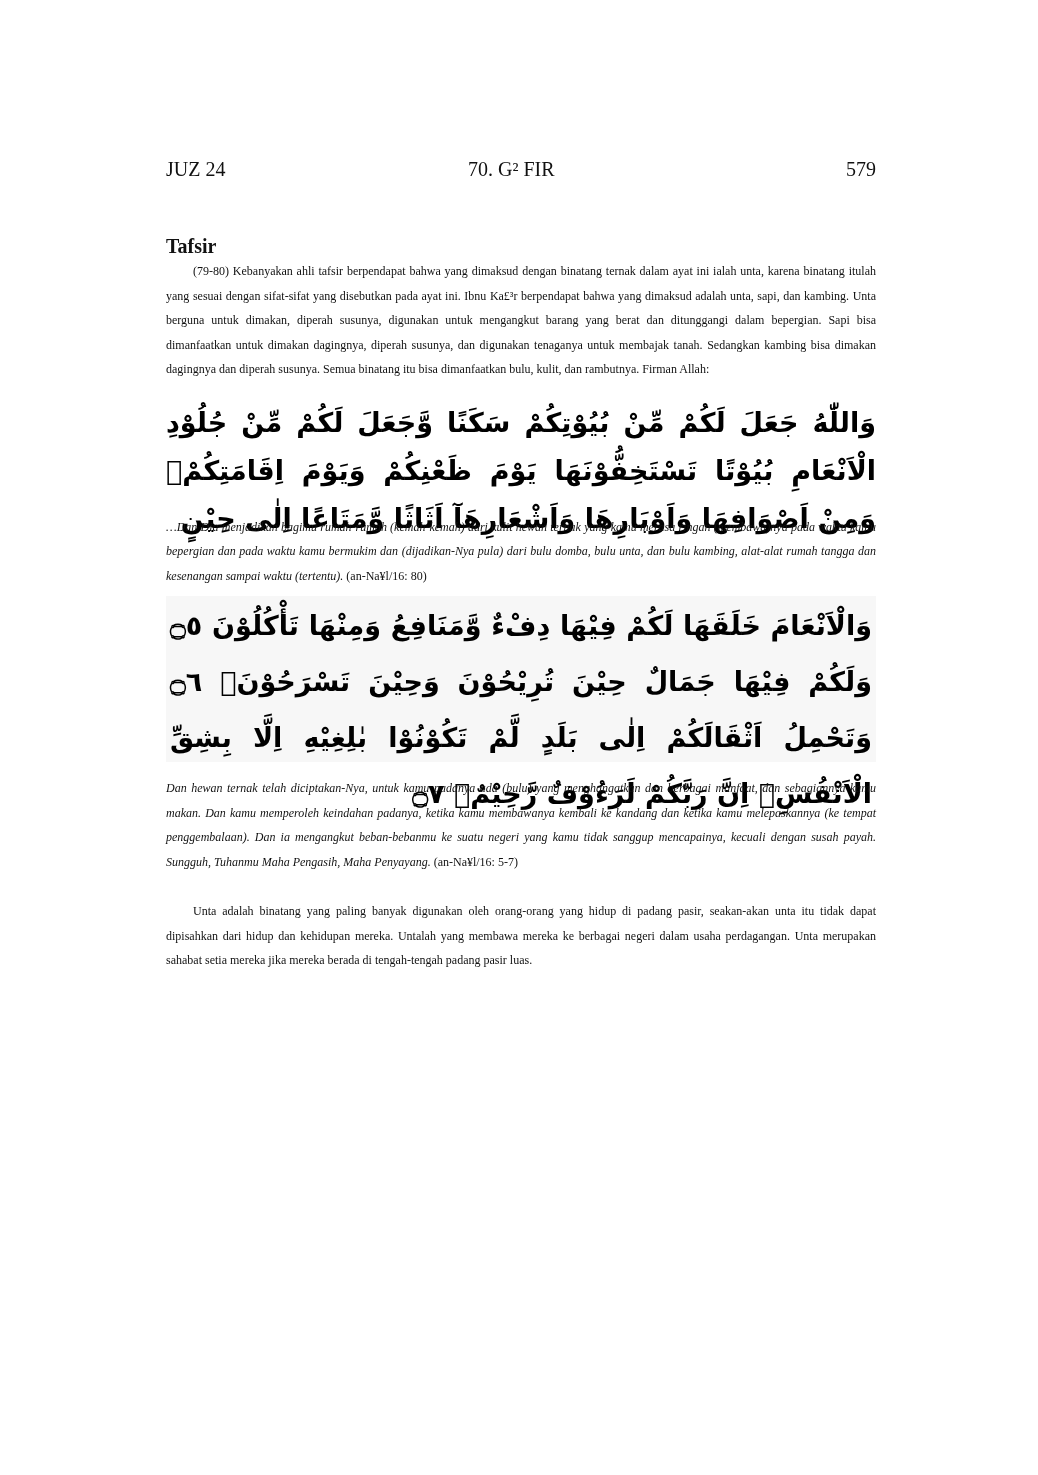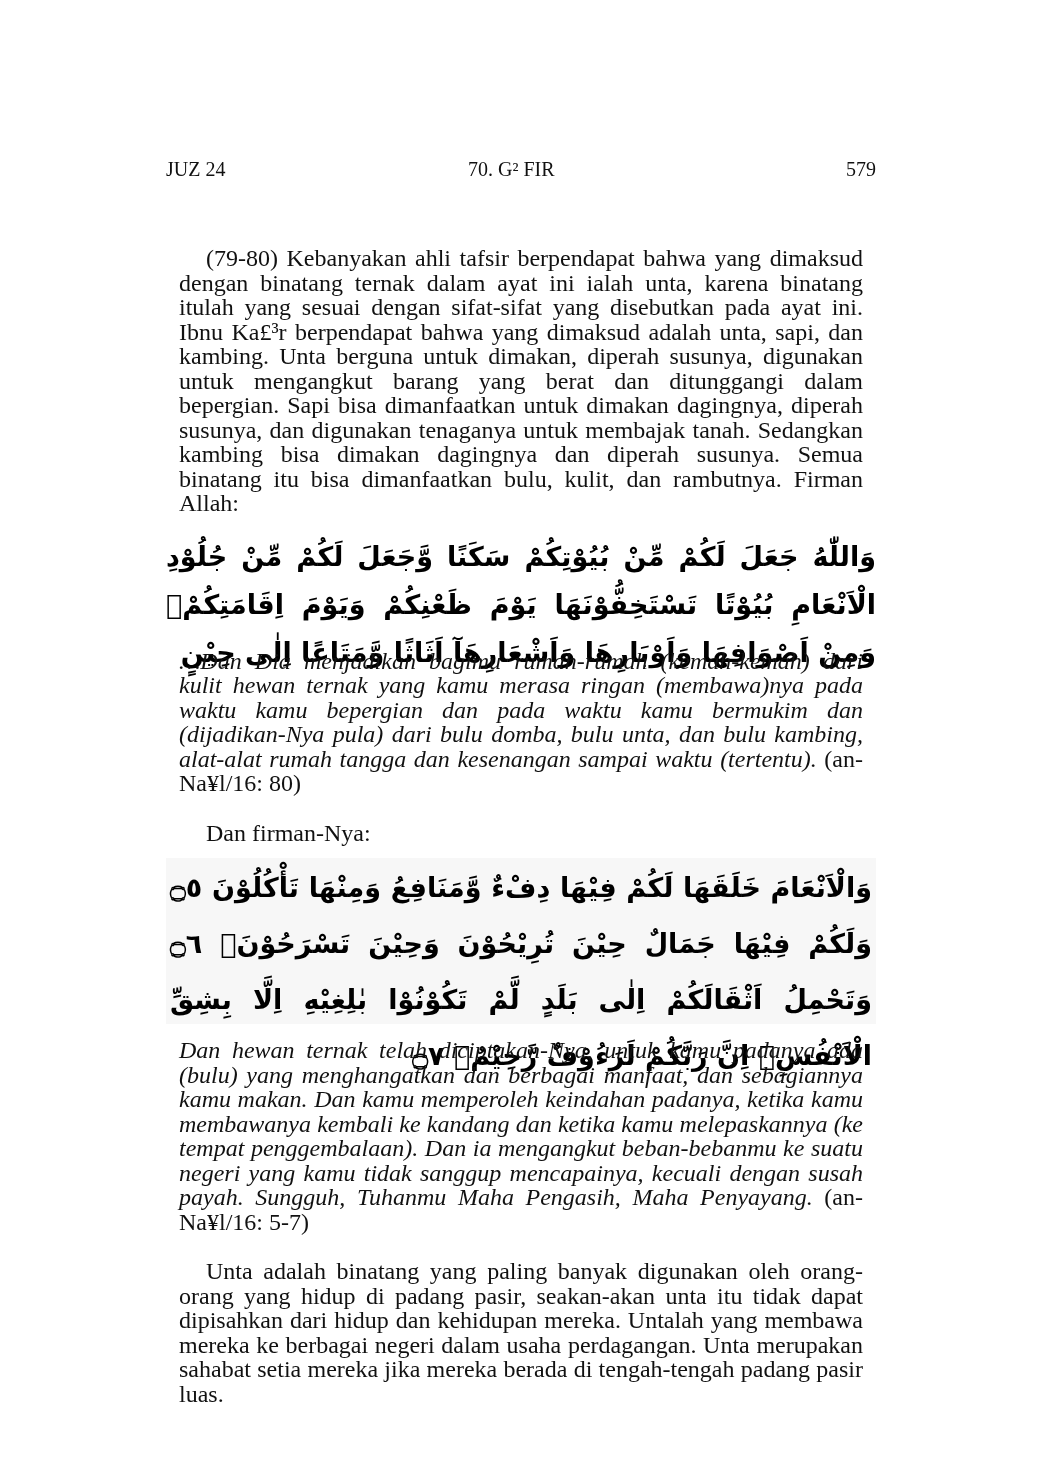--- a/index.html
+++ b/index.html
@@ -6,21 +6,21 @@
   body { width: 1038px; height: 1475px; position: relative; overflow: hidden;
          font-family: "Liberation Serif", "DejaVu Serif", serif; color: #111; }
   .header { position: absolute; top: 146px; left: 166px; width: 710px; height: 28px;
             font-size: 20px; }
   .header span { position: absolute; top: 12px; }
   .h-left { left: 0; }
   .h-center { left: 302px; }
   .h-right { right: 0; }
   .content { position: absolute; left: 166px; top: 233px; width: 710px; }
   .section-title { font-weight: bold; font-size: 20px; line-height: 26px; margin: 0; }
-  p { margin: 13px; font-size: 24px; line-height: 24.5px; text-align: justify; text-align-last: left; }
+  p { margin: 0; font-size: 12px; line-height: 24.5px; text-align: justify; text-align-last: left; }
   .indent { text-indent: 27px; }
   .arabic { direction: rtl; text-align: justify; text-align-last: right;
             font-family: "DejaVu Sans", sans-serif; font-size: 27px; font-weight: bold;
             line-height: 48px; color: #000; }
   .arabic1 { margin-top: 17px; height: 104px; }
   .arabic2 { margin-top: 8px; height: 162px; background: #f7f7f7; padding: 2px 4px; line-height: 56px; }
   .italic { font-style: italic; }
   .transl1 { margin-top: 12px; }
   .firman2 { margin-top: 25px; text-indent: 27px; }
   .transl2 { margin-top: 14px; }
@@ -30,26 +30,26 @@
 </head>
 <body>
 
 <div class="header">
   <span class="h-left">JUZ 24</span>
   <span class="h-center">70. G² FIR</span>
   <span class="h-right">579</span>
 </div>
 
 <div class="content">
+  <h3 class="section-title">Tafsir</h3>
   <p class="indent">(79-80) Kebanyakan ahli tafsir berpendapat bahwa yang dimaksud dengan binatang ternak dalam ayat ini ialah unta, karena binatang itulah yang sesuai dengan sifat-sifat yang disebutkan pada ayat ini. Ibnu Ka£³r berpendapat bahwa yang dimaksud adalah unta, sapi, dan kambing. Unta berguna untuk dimakan, diperah susunya, digunakan untuk mengangkut barang yang berat dan ditunggangi dalam bepergian. Sapi bisa dimanfaatkan untuk dimakan dagingnya, diperah susunya, dan digunakan tenaganya untuk membajak tanah. Sedangkan kambing bisa dimakan dagingnya dan diperah susunya. Semua binatang itu bisa dimanfaatkan bulu, kulit, dan rambutnya. Firman Allah:</p>
 
   <div class="arabic arabic1">وَاللّٰهُ جَعَلَ لَكُمْ مِّنْ بُيُوْتِكُمْ سَكَنًا وَّجَعَلَ لَكُمْ مِّنْ جُلُوْدِ الْاَنْعَامِ بُيُوْتًا تَسْتَخِفُّوْنَهَا يَوْمَ ظَعْنِكُمْ وَيَوْمَ اِقَامَتِكُمْۙ وَمِنْ اَصْوَافِهَا وَاَوْبَارِهَا وَاَشْعَارِهَآ اَثَاثًا وَّمَتَاعًا اِلٰى حِيْنٍ</div>
 
   <p class="italic transl1"><span>…Dan Dia menjadikan bagimu rumah-rumah (kemah-kemah) dari kulit hewan ternak yang kamu merasa ringan (membawa)nya pada waktu kamu bepergian dan pada waktu kamu bermukim dan (dijadikan-Nya pula) dari bulu domba, bulu unta, dan bulu kambing, alat-alat rumah tangga dan kesenangan sampai waktu (tertentu).</span><span class="ref"> (an-Na¥l/16: 80)</span></p>
 
-  <p class="firman2">Dan firman-Nya:</p>
 
   <div class="arabic arabic2">وَالْاَنْعَامَ خَلَقَهَا لَكُمْ فِيْهَا دِفْءٌ وَّمَنَافِعُ وَمِنْهَا تَأْكُلُوْنَ ۝٥ وَلَكُمْ فِيْهَا جَمَالٌ حِيْنَ تُرِيْحُوْنَ وَحِيْنَ تَسْرَحُوْنَۖ ۝٦ وَتَحْمِلُ اَثْقَالَكُمْ اِلٰى بَلَدٍ لَّمْ تَكُوْنُوْا بٰلِغِيْهِ اِلَّا بِشِقِّ الْاَنْفُسِۗ اِنَّ رَبَّكُمْ لَرَءُوْفٌ رَّحِيْمٌۙ ۝٧</div>
 
   <p class="italic transl2"><span>Dan hewan ternak telah diciptakan-Nya, untuk kamu padanya ada (bulu) yang menghangatkan dan berbagai manfaat, dan sebagiannya kamu makan. Dan kamu memperoleh keindahan padanya, ketika kamu membawanya kembali ke kandang dan ketika kamu melepaskannya (ke tempat penggembalaan). Dan ia mengangkut beban-bebanmu ke suatu negeri yang kamu tidak sanggup mencapainya, kecuali dengan susah payah. Sungguh, Tuhanmu Maha Pengasih, Maha Penyayang.</span><span class="ref"> (an-Na¥l/16: 5-7)</span></p>
 
   <p class="indent para-last">Unta adalah binatang yang paling banyak digunakan oleh orang-orang yang hidup di padang pasir, seakan-akan unta itu tidak dapat dipisahkan dari hidup dan kehidupan mereka. Untalah yang membawa mereka ke berbagai negeri dalam usaha perdagangan. Unta merupakan sahabat setia mereka jika mereka berada di tengah-tengah padang pasir luas.</p>
 </div>
 
 </body></html>

